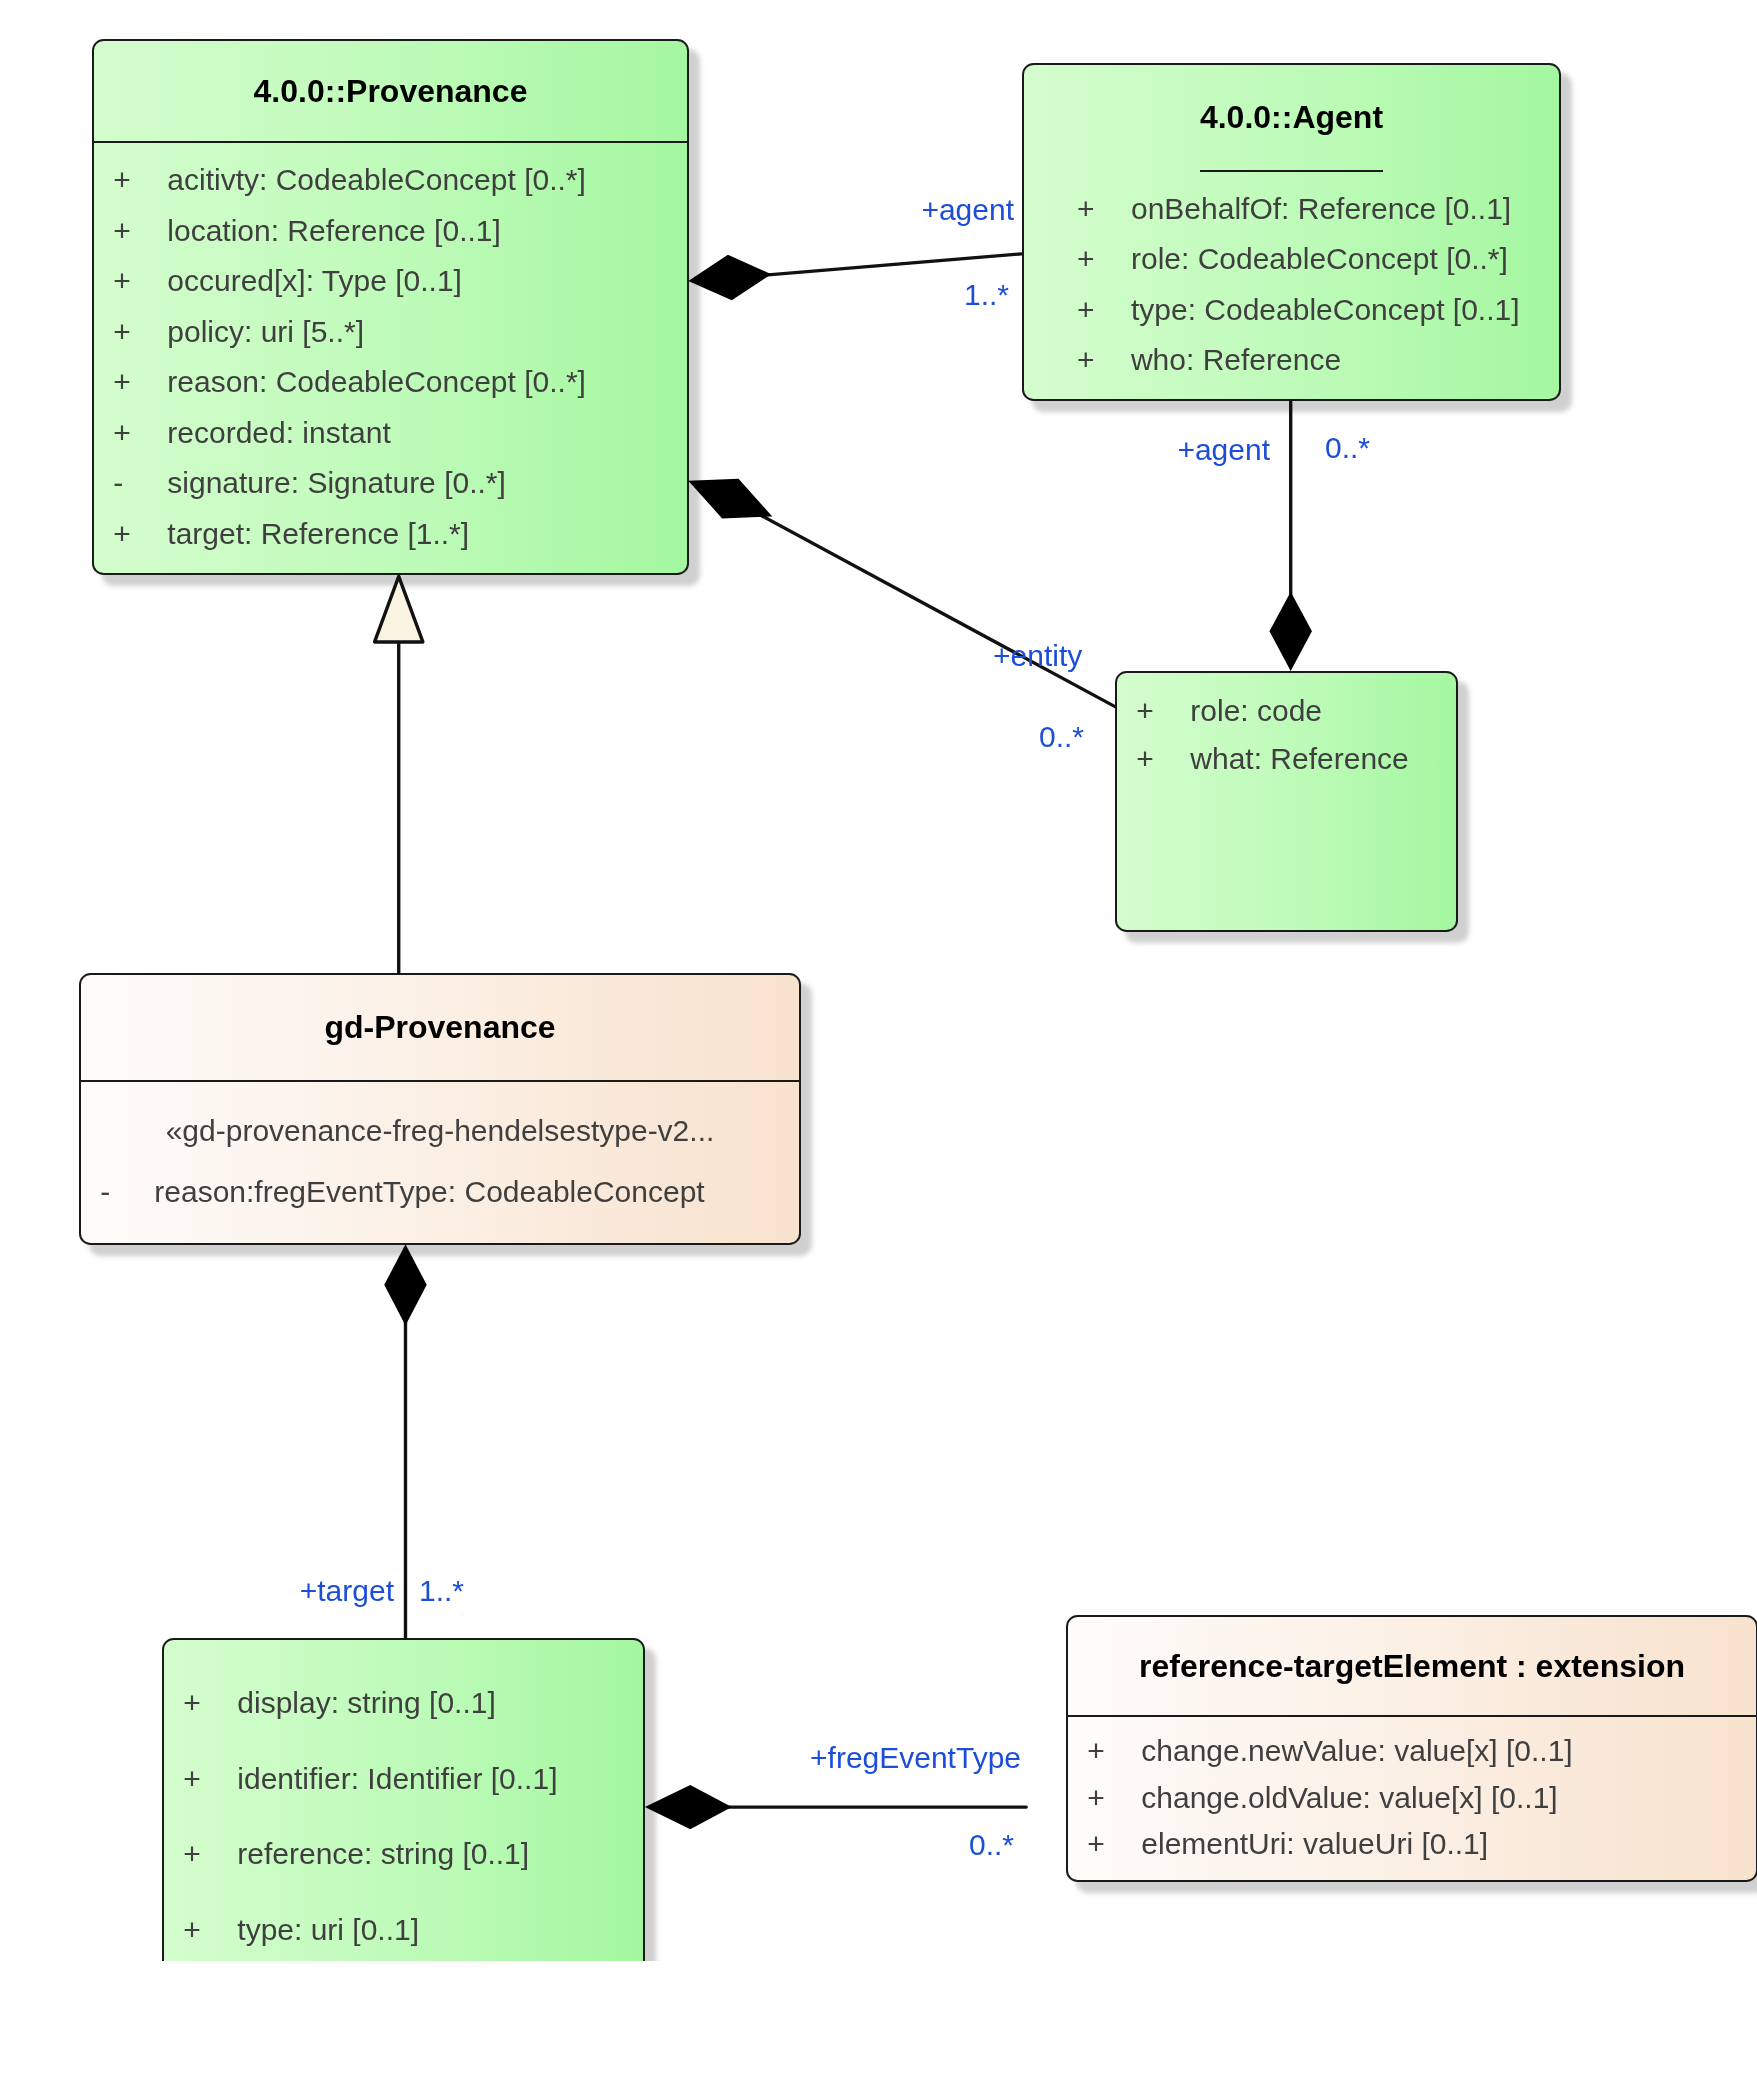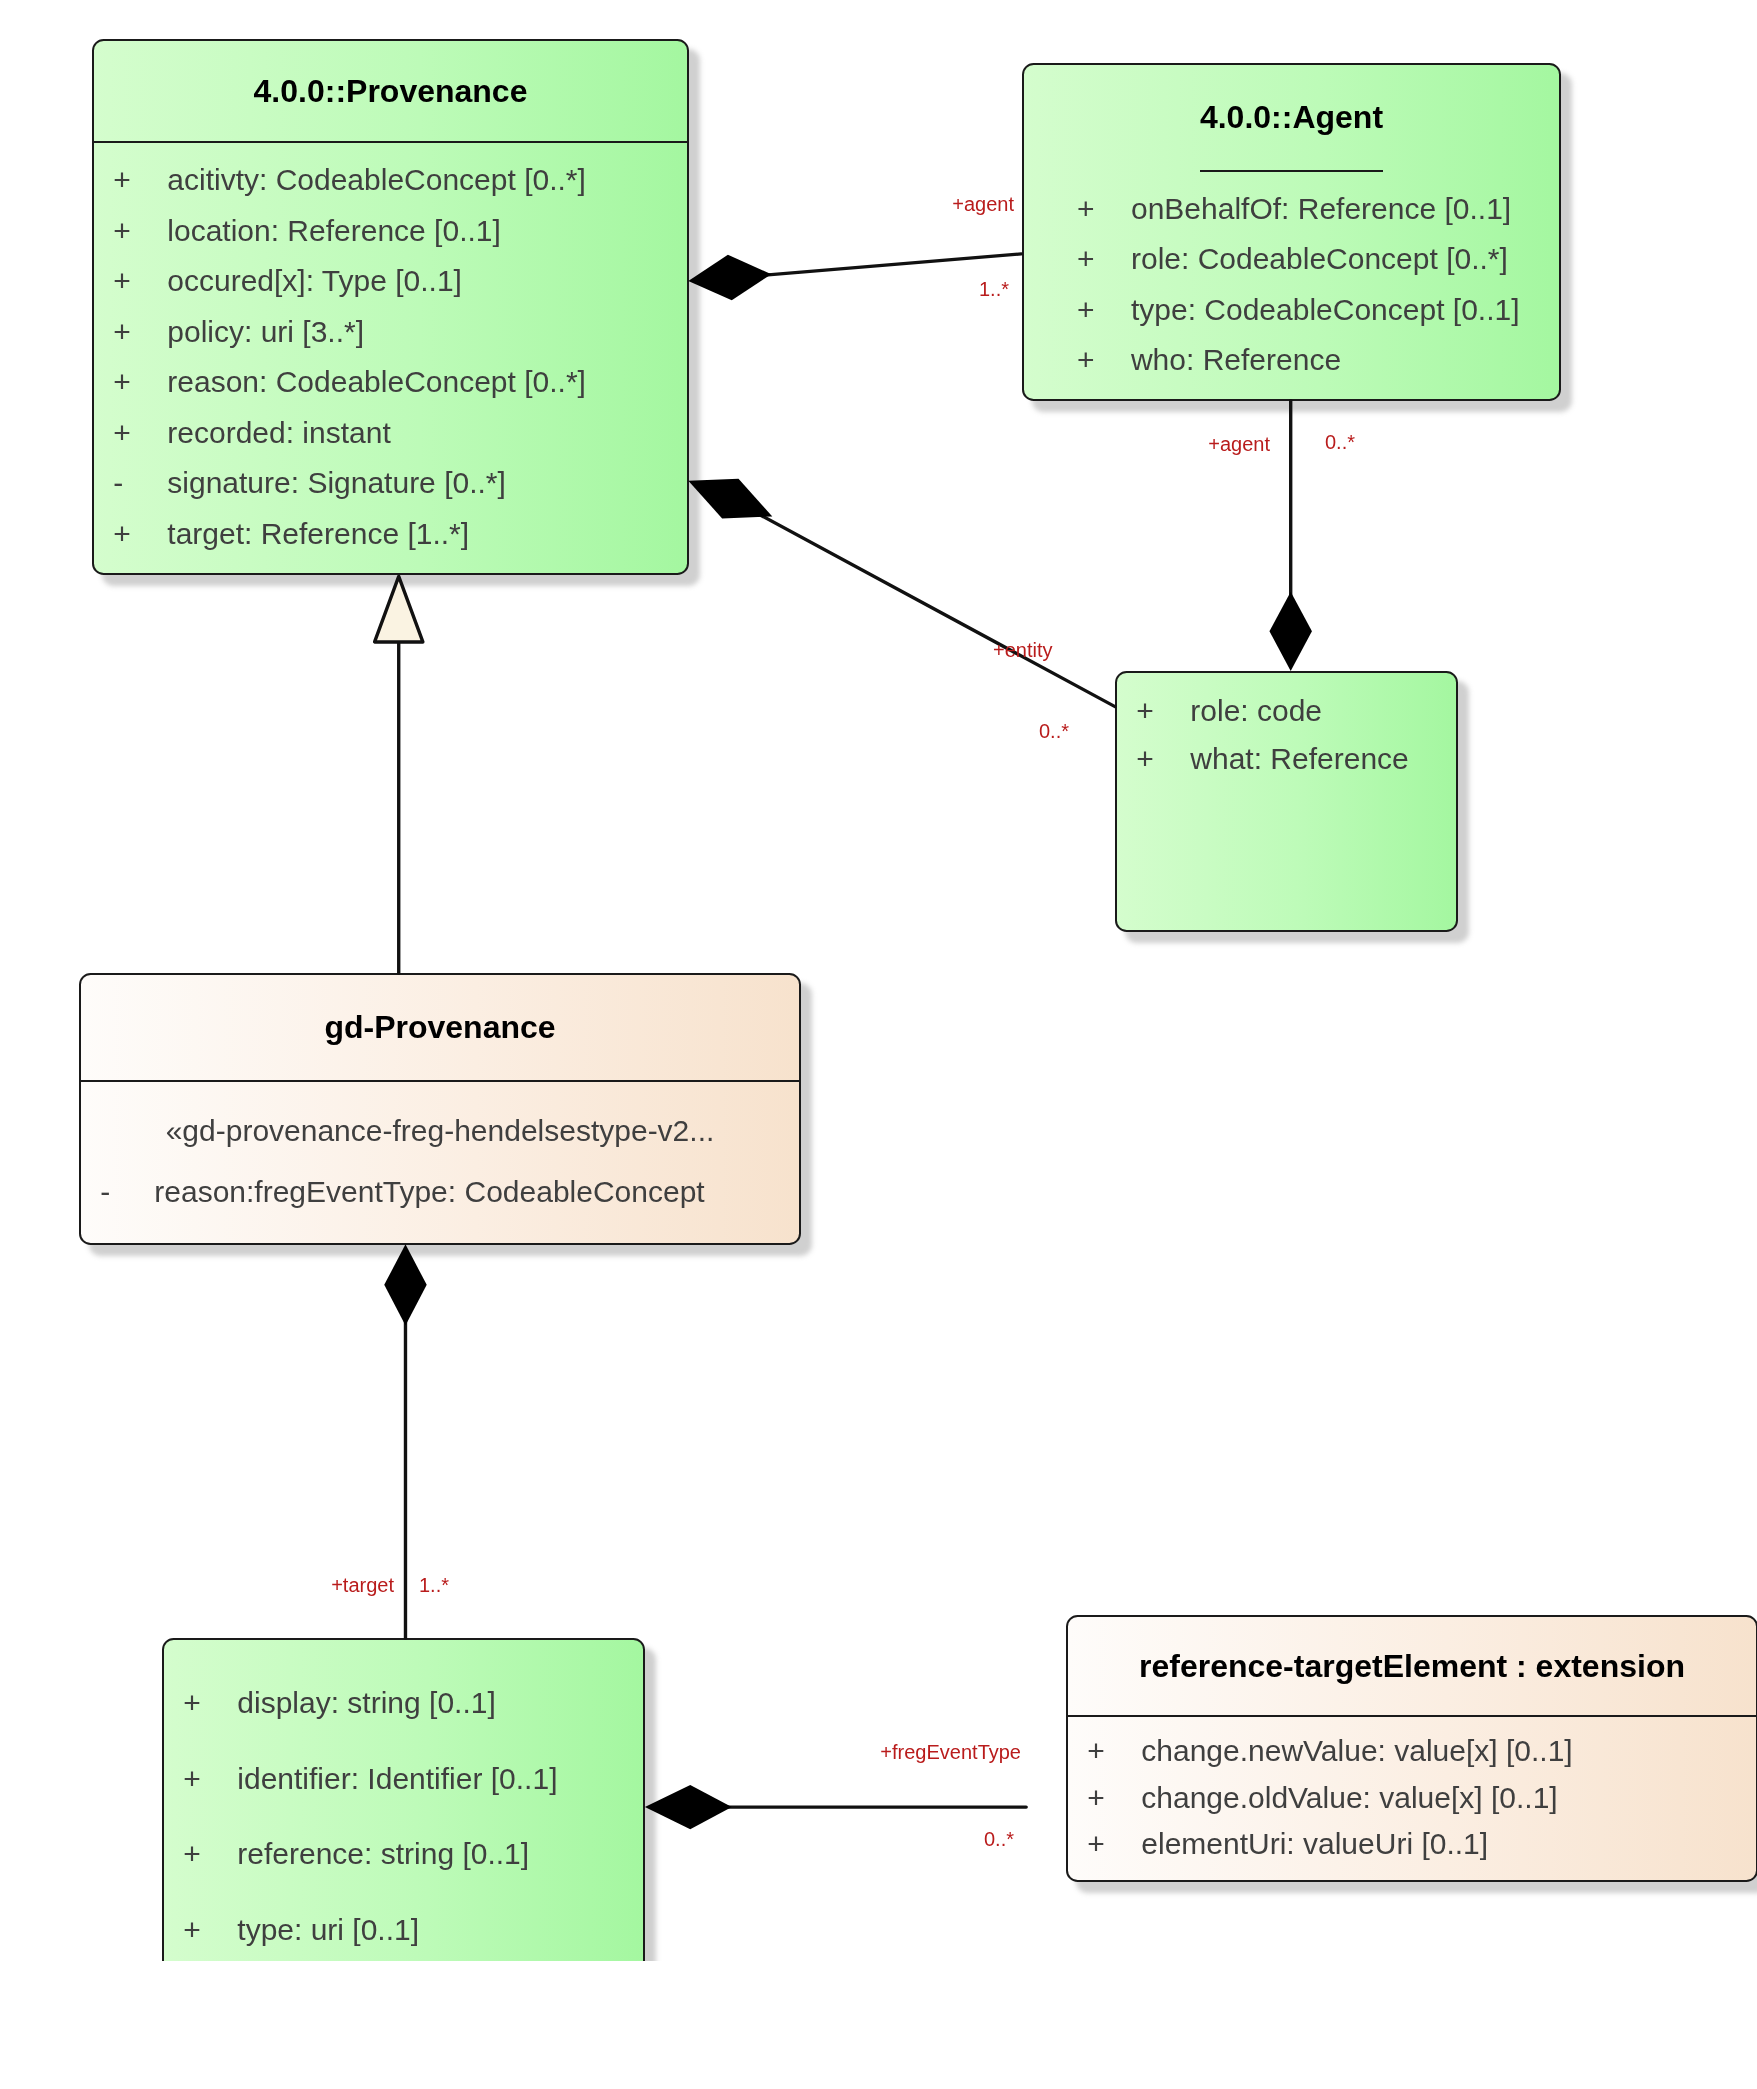--- a/index.html
+++ b/index.html
@@ -19,21 +19,21 @@
     border-bottom:2.9px solid #1a1a1a;font-weight:bold;font-size:32px;color:#000;
   }
   .uml-attrs{
     flex:1 1 auto;display:flex;flex-direction:column;justify-content:space-evenly;
     padding:3.9px 5.8px 5.8px 19.3px;
   }
   .attr-row{display:flex;align-items:center;font-size:30px;color:#3f3f3f;white-space:nowrap;}
   .attr-vis{flex:0 0 54px;}
   .attr-row.center{justify-content:center;padding-right:13.5px;}
   .edge-label{
-    position:absolute;font-size:20px;color:#b91c1c;white-space:nowrap;z-index:3;
+    position:absolute;font-size:30px;color:#1d4ed8;white-space:nowrap;z-index:3;
   }
   .ra{text-align:right;}
   svg.edges{position:absolute;left:0;top:0;z-index:2;pointer-events:none;}
   
   #box-provenance{left:92px;top:39px;width:597px;height:536px;}
   #box-provenance .uml-title{height:100px;}
   #box-agent{left:1022px;top:63px;width:539px;height:338px;align-items:center;}
   #box-agent .uml-title{height:105px;}
   #box-entity{left:1115px;top:671px;width:343px;height:261px;}
   #box-entity .uml-title{height:98px;}
@@ -71,21 +71,21 @@
       <div class="attr-row">
           <span class="attr-vis">+</span>
           <span>location: Reference [0..1]</span>
         </div>
       <div class="attr-row">
           <span class="attr-vis">+</span>
           <span>occured[x]: Type [0..1]</span>
         </div>
       <div class="attr-row">
           <span class="attr-vis">+</span>
-          <span>policy: uri [3..*]</span>
+          <span>policy: uri [5..*]</span>
         </div>
       <div class="attr-row">
           <span class="attr-vis">+</span>
           <span>reason: CodeableConcept [0..*]</span>
         </div>
       <div class="attr-row">
           <span class="attr-vis">+</span>
           <span>recorded: instant</span>
         </div>
       <div class="attr-row">

